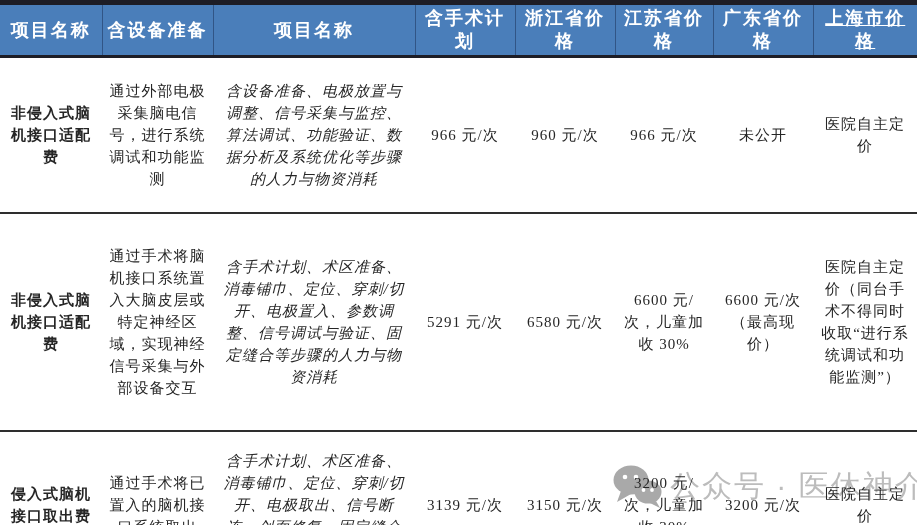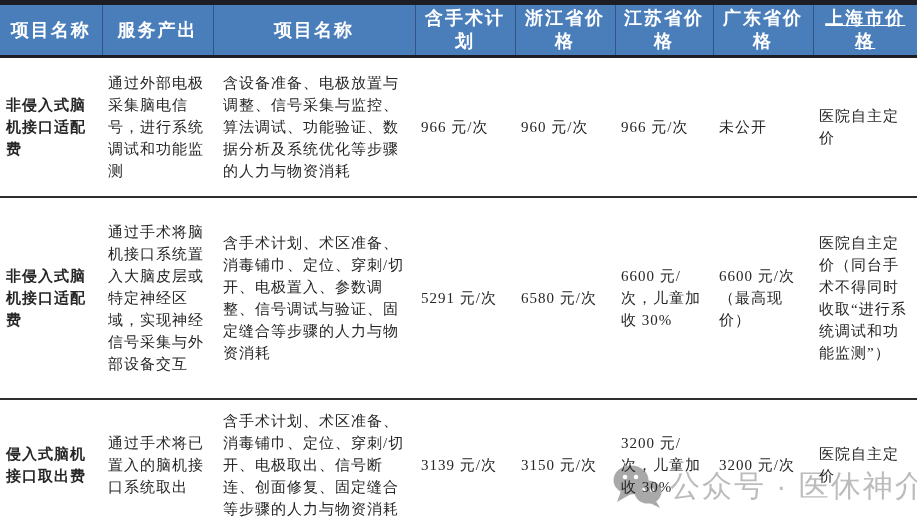--- a/index.html
+++ b/index.html
@@ -32,31 +32,32 @@
     padding:1px 2px;
     border-right:1px solid rgba(20,35,70,0.45);
     border-bottom:3px solid #1d1d26;
   }
   thead th:last-child { border-right:none;text-decoration:underline; }
   tbody td {
     color:#262626;
     font-size:15px;
     line-height:22px;
     letter-spacing:1px;
+    text-align:center;
     vertical-align:middle;
     padding:6px 6px;
     border-bottom:2px solid #2e2e2e;
     background:transparent;
   }
   tbody tr:last-child td { border-bottom:none; }
   tbody tr.r1 td { height:126px; }
   tbody tr.r2 td { height:188px; }
   tbody tr.r3 td { height:118px; }
   td.col-project { font-weight:bold;margin-left:33px; }
-  td.col-composition { padding:6px 10px; }
+  td.col-composition { padding:14px 10px;font-style:italic; }
   .watermark {
     position:absolute; z-index:1;
     left:612px; top:464px;
     display:flex; align-items:center;
     color:#b7b7b7;
   }
   .watermark .wm-icon { width:50px; height:44px; margin-right:8px; }
   .watermark .wm-text {
     font-family:"Liberation Sans","DejaVu Sans",sans-serif;
     font-size:30px;
@@ -91,21 +92,21 @@
         <col style="width:202px">
       <col style="width:100px">
         <col style="width:100px">
         <col style="width:98px">
       <col style="width:100px">
         <col style="width:104px">
     </colgroup>
     <thead>
       <tr>
         <th>项目名称</th>
-        <th>服务产出</th>
+        <th>含设备准备</th>
         <th>项目名称</th>
         <th>含手术计划</th>
         <th>浙江省价格</th>
         <th>江苏省价格</th>
         <th>广东省价格</th>
         <th>上海市价格</th>
       </tr>
     </thead>
     <tbody>
       <tr class="r1">

